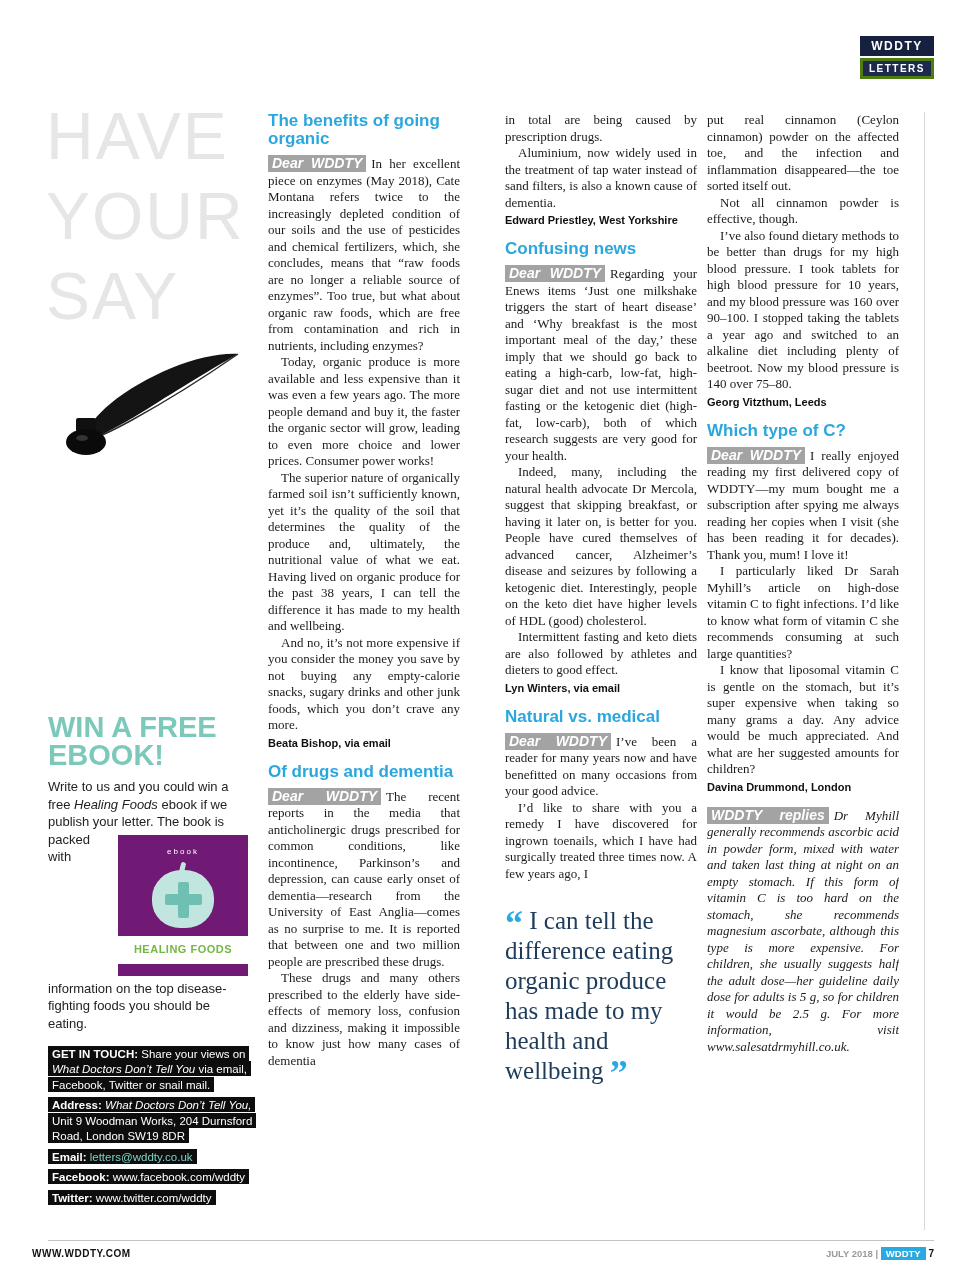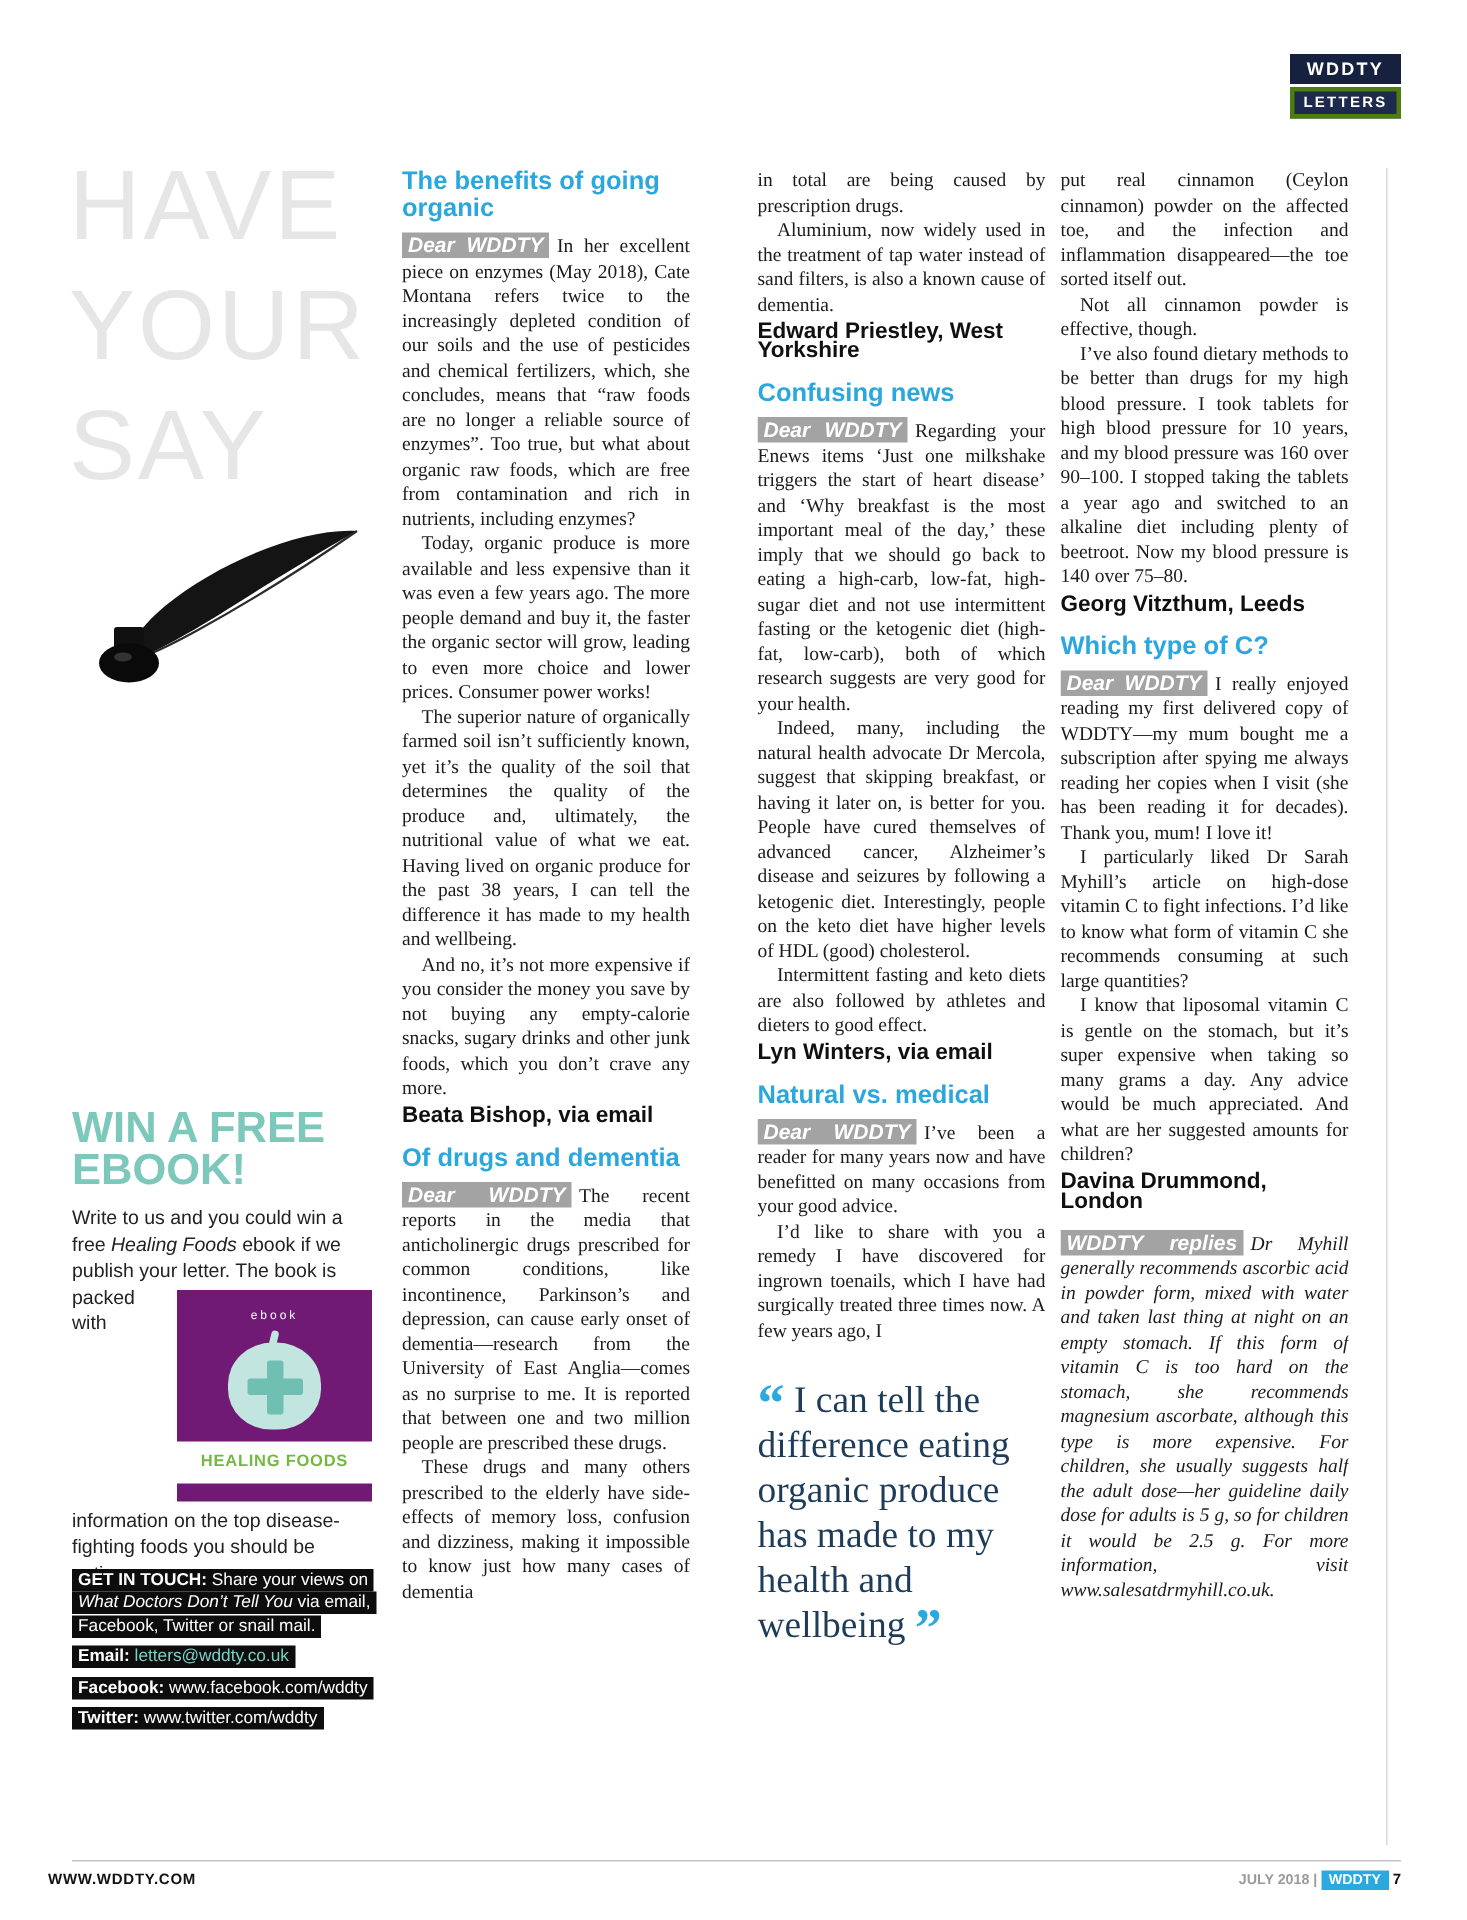--- a/index.html
+++ b/index.html
@@ -13,21 +13,21 @@
   .cb-bottom{background:#1d2a4d;color:#fff;font-size:10px;letter-spacing:1.5px;padding:2px 6px;
              margin-top:2px;border:3px solid #4d7c0f;}
 
   
   .masthead{position:absolute;left:46px;top:96px;font-family:"Liberation Sans",sans-serif;
             font-size:66px;line-height:80px;color:#e6e6e6;letter-spacing:2px;}
 
   .quill{position:absolute;left:52px;top:346px;}
 
   
-  .win{position:absolute;left:48px;top:738px;width:200px;}
+  .win{position:absolute;left:48px;top:713px;width:200px;}
   .win-title{font-family:"Liberation Sans",sans-serif;font-weight:bold;font-size:29px;
              line-height:28px;color:#7cc8bb;margin:0 0 9px;}
   .win-text{font-family:"Liberation Sans",sans-serif;font-size:13px;line-height:17.5px;color:#222;}
   .ebook-cover{float:right;width:130px;margin:4px 0 4px 8px;background:#701a75;
                text-align:center;padding:8px 0 10px;font-family:"Liberation Sans",sans-serif;}
   .eb-label{color:#fff;font-size:8px;letter-spacing:2px;}
   .eb-apple{position:relative;width:62px;height:58px;margin:10px auto 8px;background:#c2e6df;
             border-radius:48% 48% 46% 46%;}
   .eb-apple:before{content:"";position:absolute;left:28px;top:-8px;width:5px;height:12px;
                    background:#c2e6df;border-radius:3px;transform:rotate(14deg);}
@@ -46,21 +46,21 @@
   .link{color:#7fd0c4;}
 
   
   .col{position:absolute;top:112px;width:192px;height:1122px;overflow:hidden;}
   .col1{left:268px;}.col2{left:505px;}.col3{left:707px;}
   .art-h{font-family:"Liberation Sans",sans-serif;font-weight:bold;font-size:17px;
          line-height:18px;color:#2ba7dd;margin:0 0 7px;}
   .art-h.mt{margin-top:13px;}
   .bp{margin:0;font-size:13px;line-height:16.5px;text-align:justify;color:#1b1b1b;}
   .bp.indent{text-indent:13px;}
-  .sig{font-family:"Liberation Sans",sans-serif;font-weight:bold;font-size:15px;
+  .sig{font-family:"Liberation Sans",sans-serif;font-weight:bold;font-size:11px;
        line-height:13px;color:#101010;margin:3px 0 0;}
   .dear-badge,.reply-badge{background:#a3a3a3;color:#fff;font-family:"Liberation Sans",sans-serif;
        font-weight:bold;font-style:italic;font-size:14px;padding:0 4px 1px;margin-right:5px;}
   .reply-wrap{margin-top:13px;}
   .reply-text{font-style:italic;}
 
   
   .pull-quote{margin-top:24px;font-size:25px;line-height:30px;
               color:#1e3c5a;}
   .pq-mark{color:#2aa9e0;font-weight:bold;font-size:36px;line-height:0;vertical-align:-6px;}
@@ -117,20 +117,21 @@
           <span class="eb-cross-h"></span>
         </span>
         <span class="eb-title" style="display:block;">HEALING FOODS</span>
       </span>
       <span>packed with information on the top disease-fighting foods you should be eating.</span>
     </div>
   </div>
 
   <div class="contact">
     <p class="strip-block"><span class="strip"><span class="cl">GET IN TOUCH:</span><span> Share your views on </span><i>What Doctors Don’t Tell You</i><span> via email, Facebook, Twitter or snail mail.</span></span></p>
+    <p class="strip-block"><span class="strip"><span class="cl">Address:</span><i> What Doctors Don’t Tell You,</i><span> Unit 9 Woodman Works, 204 Durnsford Road, London SW19 8DR</span></span></p>
     <p class="strip-block"><span class="strip"><span class="cl">Email:</span><span class="link"> letters@wddty.co.uk</span></span></p>
     <p class="strip-block"><span class="strip"><span class="cl">Facebook:</span><span> www.facebook.com/wddty</span></span></p>
     <p class="strip-block"><span class="strip"><span class="cl">Twitter:</span><span> www.twitter.com/wddty</span></span></p>
   </div>
 
   <div class="col col1">
     <h2 class="art-h">The benefits of going organic</h2>
     <p class="bp"><span class="dear-badge">Dear WDDTY</span><span>In her excellent piece on enzymes (May 2018), Cate Montana refers twice to the increasingly depleted condition of our soils and the use of pesticides and chemical fertilizers, which, she concludes, means that “raw foods are no longer a reliable source of enzymes”. Too true, but what about organic raw foods, which are free from contamination and rich in nutrients, including enzymes?</span></p>
     <p class="bp indent">Today, organic produce is more available and less expensive than it was even a few years ago. The more people demand and buy it, the faster the organic sector will grow, leading to even more choice and lower prices. Consumer power works!</p>
     <p class="bp indent">The superior nature of organically farmed soil isn’t sufficiently known, yet it’s the quality of the soil that determines the quality of the produce and, ultimately, the nutritional value of what we eat. Having lived on organic produce for the past 38 years, I can tell the difference it has made to my health and wellbeing.</p>

